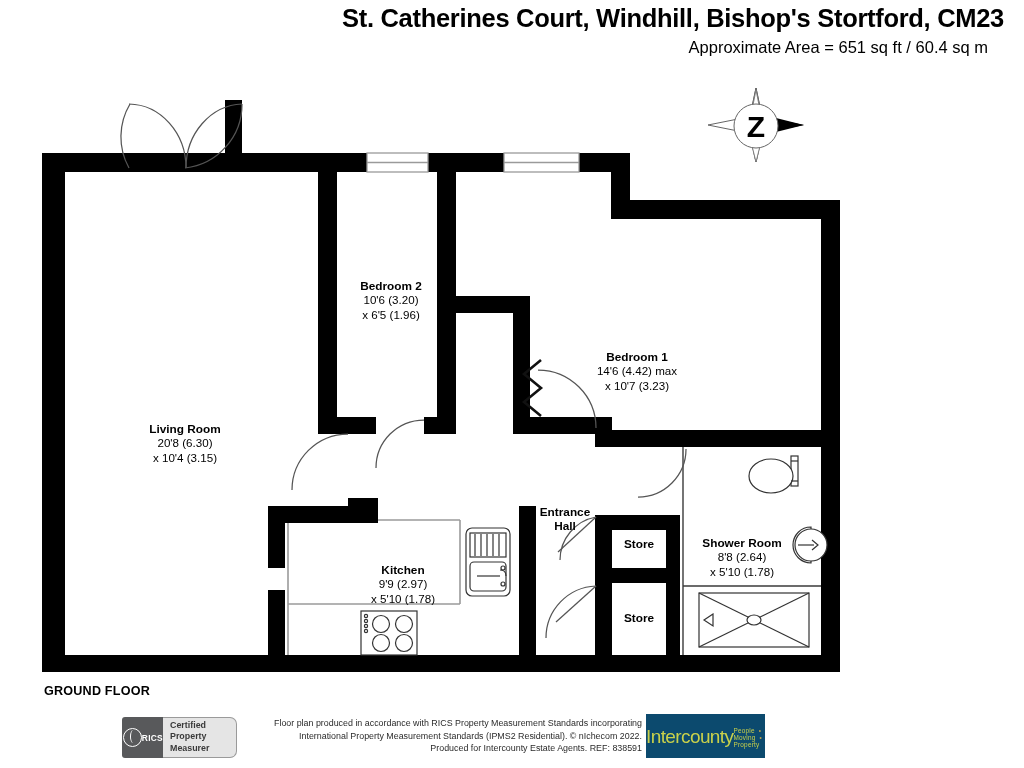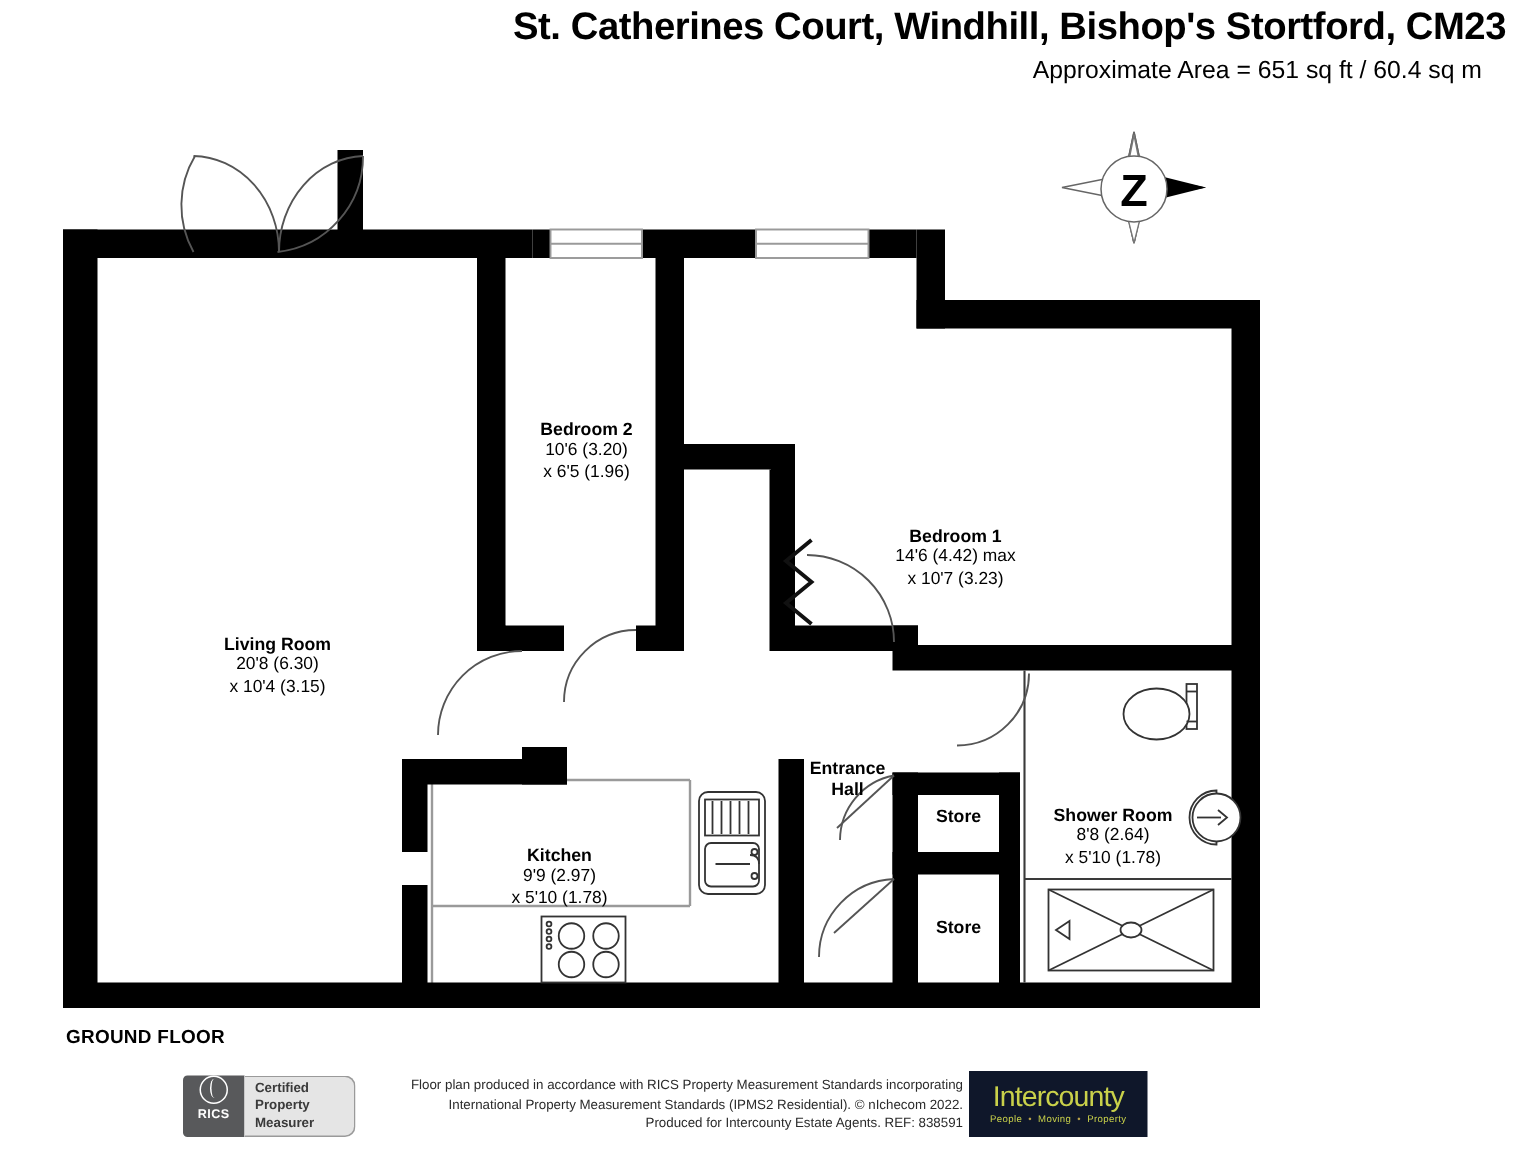--- a/index.html
+++ b/index.html
@@ -40,22 +40,22 @@
     position:absolute;left:44px;top:684px;
     font-size:12.6px;font-weight:bold;letter-spacing:.2px;
   }
 
   
   .rics-badge{
     position:absolute;left:122px;top:717px;
     width:115px;height:41px;display:flex;align-items:stretch;
   }
   .rics-mark{
-    width:41px;background:#58595b;display:flex;flex-direction:column;
-    align-items:center;justify-content:flex-start;color:#fff;
+    width:41px;background:#58595b;display:flex;flex-direction:row;
+    align-items:center;justify-content:flex-end;color:#fff;
     border-radius:3px 0 0 3px;
   }
   .rics-mark .globe{
     width:17px;height:17px;border-radius:50%;
     border:1.6px solid #fff;margin-bottom:1px;position:relative;
   }
   .rics-mark .globe:after{
     content:"";position:absolute;left:6px;top:1px;width:5px;height:13px;
     border-left:1.4px solid #fff;border-radius:50%;
   }
@@ -64,21 +64,21 @@
     flex:1;border:1px solid #9a9a9a;border-left:none;border-radius:0 7px 7px 0;
     padding:2px 0 0 7px;font-size:8.9px;font-weight:bold;line-height:1.28;
     color:#3a3a3a;background:#e5e5e5;
   }
   .disclaimer{
     position:absolute;left:242px;top:717px;width:400px;
     font-size:8.9px;line-height:1.42;color:#2b2b2b;text-align:right;
   }
   .ic-logo{
     position:absolute;left:646px;top:714px;width:119px;height:44px;
-    background:#0f172a;display:flex;flex-direction:column;
+    background:#0c4a6e;display:flex;flex-direction:row;
     align-items:center;justify-content:center;
   }
   .ic-logo .ic-name{
     font-size:19px;font-weight:normal;color:#c9d14a;
     letter-spacing:-0.6px;line-height:1;font-family:"Liberation Sans",sans-serif;
   }
   .ic-logo .ic-tag{
     font-size:6.4px;color:#c9d14a;letter-spacing:.25px;margin-top:2px;
   }
   .ic-logo .ic-tag i{font-style:normal;color:#b9a24a;}
@@ -288,21 +288,21 @@
       <div class="rlabel" style="left: 301px; top: 279px; width: 180px;">
         <span class="nm">Bedroom 2</span>
         <span class="d1">10'6 (3.20)</span>
         <span class="d2">x 6'5 (1.96)</span>
       </div>
       <div class="rlabel" style="left: 547px; top: 307px; width: 180px; margin-top: 43px;">
         <span class="nm">Bedroom 1</span>
         <span class="d1">14'6 (4.42) max</span>
         <span class="d2">x 10'7 (3.23)</span>
       </div>
-      <div class="rlabel" style="left: 283px; top: 563px; width: 180px;">
+      <div class="rlabel" style="left: 313px; top: 563px; width: 180px;">
         <span class="nm">Kitchen</span>
         <span class="d1">9'9 (2.97)</span>
         <span class="d2">x 5'10 (1.78)</span>
       </div>
       <div class="rlabel" style="left: 652px; top: 536px; width: 180px;">
         <span class="nm">Shower Room</span>
         <span class="d1">8'8 (2.64)</span>
         <span class="d2">x 5'10 (1.78)</span>
       </div>
       <div class="rlabel" style="left: 495px; top: 505px; width: 140px;">

